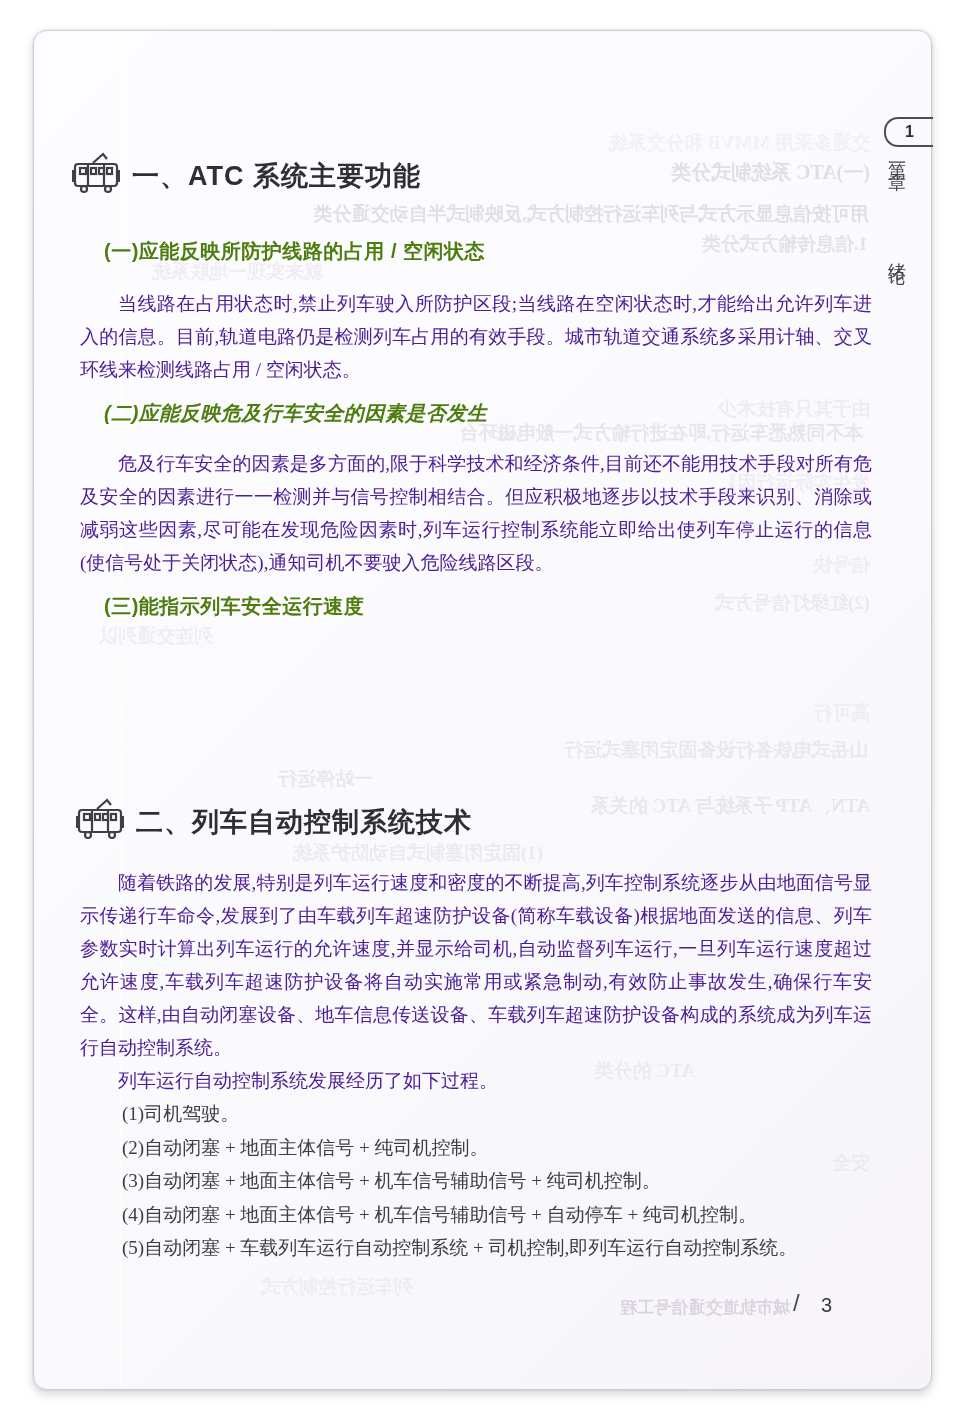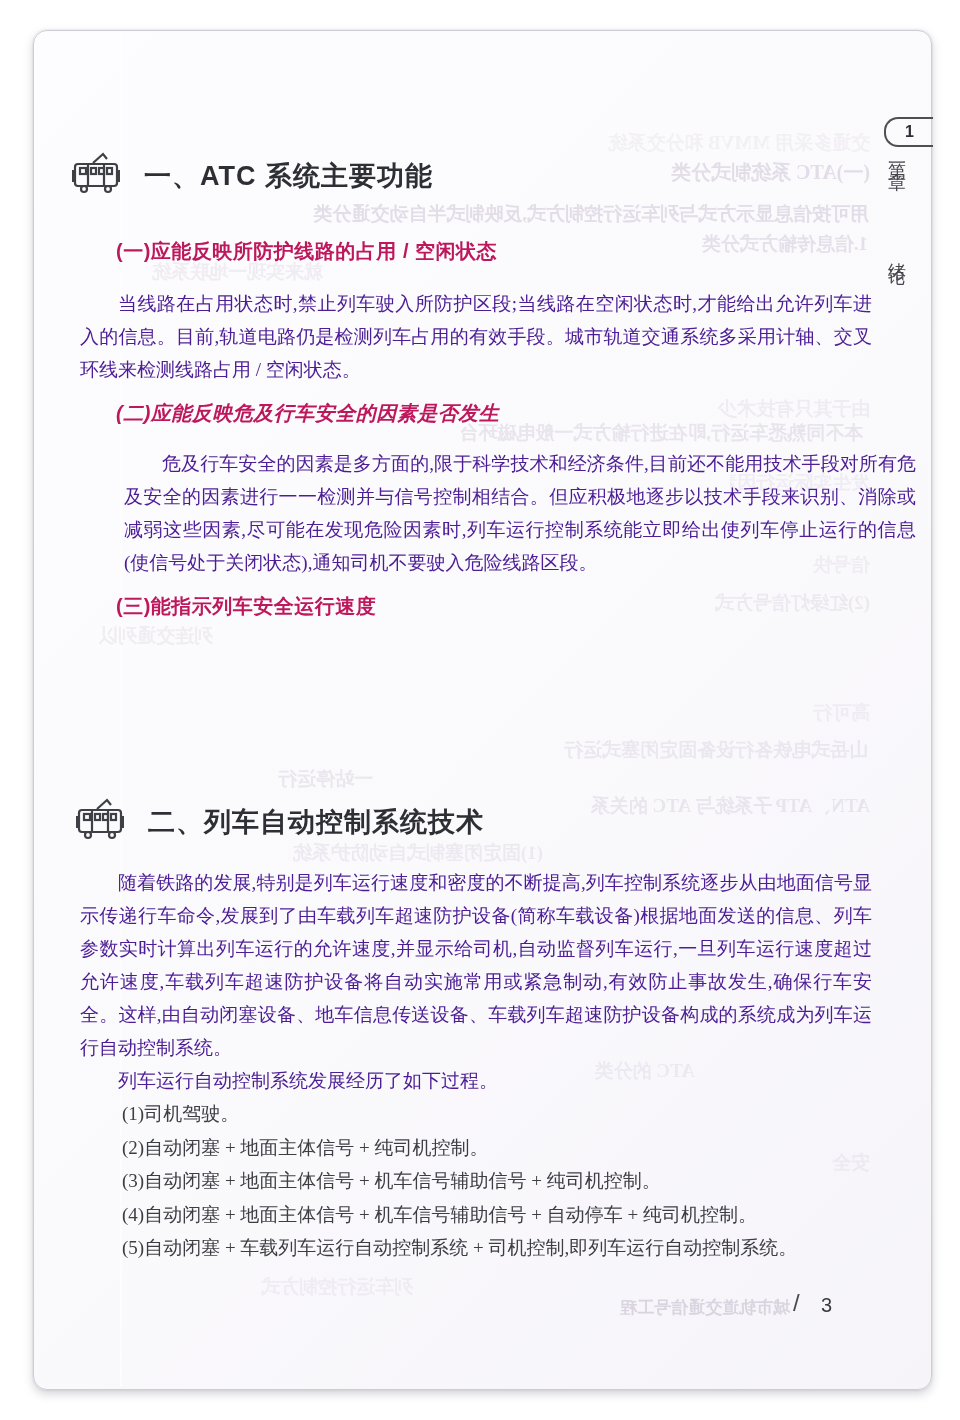--- a/index.html
+++ b/index.html
@@ -4,24 +4,24 @@
 <style>
   html,body{margin:0;padding:0;background:#ffffff;}
   #canvas{position:relative;width:960px;height:1420px;background:#ffffff;overflow:hidden;
           font-family:"Liberation Sans",sans-serif;}
   .page{position:absolute;left:33px;top:30px;width:897px;height:1358px;
         background:linear-gradient(135deg,#fdfcfe 0%,#faf9fc 55%,#f6f4f9 100%);
         border:1px solid #cfccd6;border-radius:14px;
         box-shadow:0 4px 10px rgba(100,95,110,0.28),0 0 2px rgba(120,115,130,0.3);}
   .crease{position:absolute;left:120px;top:32px;width:2px;height:1354px;
           background:rgba(255,255,255,0.65);}
-  .h1row{position:absolute;display:flex;align-items:flex-end;gap:24px;
+  .h1row{position:absolute;display:flex;align-items:flex-end;gap:12px;
          color:#2e2f35;font-weight:bold;font-size:27px;letter-spacing:1px;white-space:nowrap;}
   .h1row svg{flex:0 0 auto;}
-  .subhead{position:absolute;left:116px;font-size:20px;font-weight:bold;color:#be185d;
+  .subhead{position:absolute;left:104px;font-size:20px;font-weight:bold;color:#4d7c0f;
            white-space:nowrap;letter-spacing:0.5px;}
   .para{position:absolute;left:80px;width:792px;font-size:19px;line-height:33px;
         color:#4c1d95;text-align:justify;text-indent:2em;margin:0;
         font-family:"Liberation Serif",serif;}
   .list{position:absolute;left:93px;top:1097px;width:780px;font-size:19px;line-height:33.5px;
         color:#3d3e44;font-family:"Liberation Serif",serif;margin-left:29px;}
   .tab-badge{position:absolute;left:884px;top:117px;width:47px;height:26px;
              border:2px solid #4e4e55;border-right:none;border-radius:14px 0 0 14px;
              display:flex;align-items:center;justify-content:center;
              font-weight:bold;font-size:16px;color:#2e2f35;background:transparent;}
@@ -76,21 +76,21 @@
       <circle cx="36" cy="37" r="3"></circle>
       <path d="M1 18 V30 M47 18 V30"></path>
     </svg>
     <span>一、ATC 系统主要功能</span>
   </div>
 
   <div class="subhead" style="top:238px;">(一)应能反映所防护线路的占用 / 空闲状态</div>
   <p class="para" style="top:287px;">当线路在占用状态时,禁止列车驶入所防护区段;当线路在空闲状态时,才能给出允许列车进入的信息。目前,轨道电路仍是检测列车占用的有效手段。城市轨道交通系统多采用计轴、交叉环线来检测线路占用 / 空闲状态。</p>
 
   <div class="subhead" style="top:400px;font-style:italic;">(二)应能反映危及行车安全的因素是否发生</div>
-  <p class="para" style="top:447px;margin-left:44px;">危及行车安全的因素是多方面的,限于科学技术和经济条件,目前还不能用技术手段对所有危及安全的因素进行一一检测并与信号控制相结合。但应积极地逐步以技术手段来识别、消除或减弱这些因素,尽可能在发现危险因素时,列车运行控制系统能立即给出使列车停止运行的信息(使信号处于关闭状态),通知司机不要驶入危险线路区段。</p>
+  <p class="para" style="top:447px;">危及行车安全的因素是多方面的,限于科学技术和经济条件,目前还不能用技术手段对所有危及安全的因素进行一一检测并与信号控制相结合。但应积极地逐步以技术手段来识别、消除或减弱这些因素,尽可能在发现危险因素时,列车运行控制系统能立即给出使列车停止运行的信息(使信号处于关闭状态),通知司机不要驶入危险线路区段。</p>
 
   <div class="subhead" style="top:593px;text-align:center;">(三)能指示列车安全运行速度</div>
 
   <div class="h1row" style="left:76px;top:798px;">
     <svg width="48" height="42" viewBox="0 0 48 42" fill="none" stroke="#3f4046" stroke-width="2.2">
       <path d="M21 11 L31 2 L35 7"></path>
       <rect x="3" y="12" width="42" height="22" rx="3"></rect>
       <rect x="8" y="16" width="6" height="6"></rect>
       <rect x="19" y="16" width="5" height="6"></rect>
       <rect x="27" y="16" width="5" height="6"></rect>

